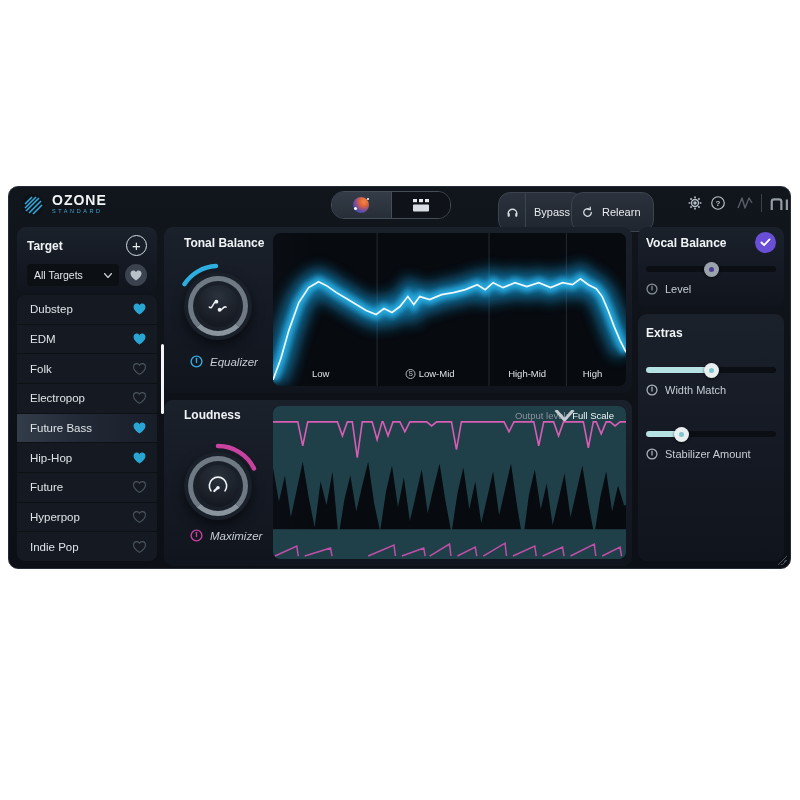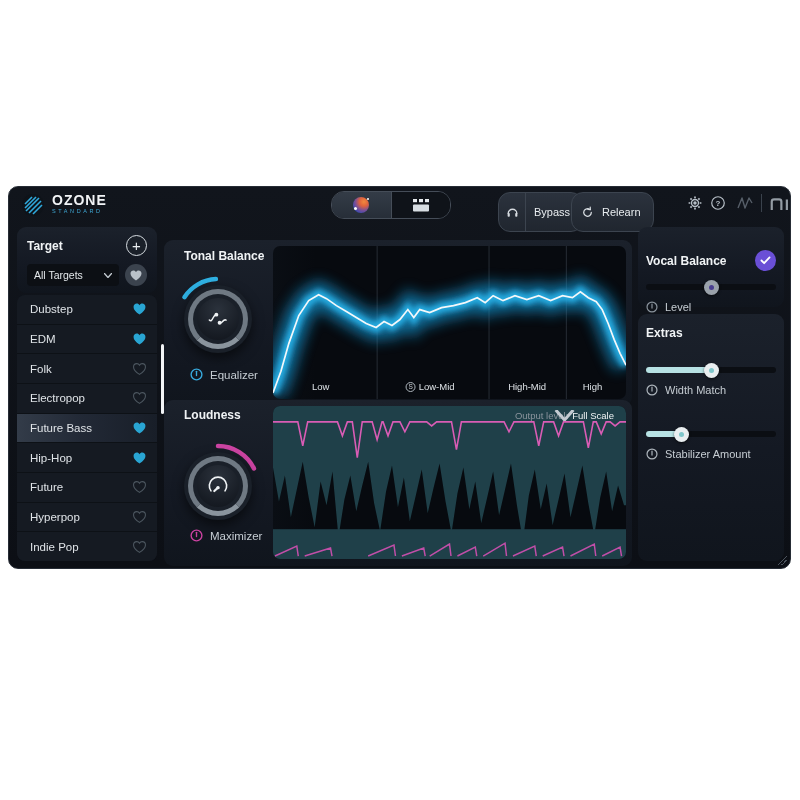--- a/index.html
+++ b/index.html
@@ -52,33 +52,33 @@
   .scrollbar{position:absolute;left:152px;top:157px;width:3px;height:70px;background:#f2f4f6;border-radius:2px;}
   
   .knobwrap{position:absolute;width:92px;height:92px;}
   .knob{position:absolute;left:12px;top:12px;width:68px;height:68px;border-radius:50%;
     background:#1a2029;box-shadow:0 5px 12px rgba(0,0,0,.55);}
   .knob-ring{position:absolute;inset:4px;border-radius:50%;border:5px solid #6f7983;
     border-bottom-color:#8a949d;box-sizing:border-box;}
   .knob-face{position:absolute;inset:13px;border-radius:50%;
     background:radial-gradient(circle at 50% 28%,#2b323c 0%,#171c24 70%,#10141b 100%);
     display:flex;align-items:center;justify-content:center;}
-  .knob-label{position:absolute;display:flex;align-items:flex-end;gap:7px;color:#c6cdd3;font-size:11.5px;}
+  .knob-label{position:absolute;display:flex;align-items:flex-end;gap:7px;color:#c6cdd3;font-size:11.5px;font-style:italic;}
   
   .slider{position:relative;height:14px;}
   .slider .track{position:absolute;left:0;right:0;top:4px;height:6px;border-radius:3px;background:#0b0e13;}
   .slider .fill{position:absolute;left:0;top:4px;height:6px;border-radius:3px;background:#b7e2e4;}
   .slider .handle{position:absolute;top:0;width:15px;height:15px;border-radius:50%;background:#e9eef0;
     box-shadow:0 1px 3px rgba(0,0,0,.6);display:flex;align-items:center;justify-content:center;}
   .slider .handle i{width:5px;height:5px;border-radius:50%;background:#7fc6ca;}
   .slider.vocal .handle{background:#9aa2ab;}
   .slider.vocal .handle i{background:#4a3f90;}
   .ctl-label{display:flex;align-items:center;gap:7px;color:#c6cdd3;font-size:11px;margin-top:7px;}
   
-  #vocal-panel{left:629px;top:40px;width:146px;height:80px;padding:23px 8px;}
+  #vocal-panel{left:629px;top:40px;width:146px;height:80px;padding:5px 8px;}
   #extras-panel{left:629px;top:127px;width:146px;height:247px;padding:9px 8px;}
   .v-head{display:flex;align-items:center;justify-content:space-between;}
   .check-btn{width:21px;height:21px;border-radius:50%;background:#6a4fd6;display:flex;align-items:center;justify-content:center;}
   
   .outlevel{position:absolute;top:4px;right:12px;display:flex;align-items:center;gap:4px;font-size:9.5px;}
   .outlevel .lab{color:#8a939c;}
   .outlevel .val{color:#f0f3f5;font-weight:normal;}
   .bandlabel{position:absolute;bottom:7px;transform:translateX(-50%);color:#dde2e6;font-size:9.5px;
     display:flex;align-items:center;gap:3px;}
   .s-badge{width:10px;height:10px;border-radius:50%;border:1px solid #aeb6bd;color:#cdd3d8;font-size:6.5px;
@@ -254,21 +254,21 @@
       </div>
       <div class="g-row">
         <span>Indie Pop</span>
         <svg width="13" height="12" viewBox="0 0 24 22">
           <path d="M12 21 C5 16.5 1 12 1 7.2 C1 3.6 3.8 1 7 1 C9 1 11 2.2 12 4 C13 2.2 15 1 17 1 C20.2 1 23 3.6 23 7.2 C23 12 19 16.5 12 21 Z" fill="none" stroke="#4c565f" stroke-width="2"></path>
         </svg>
       </div>
     </div>
   <div class="scrollbar"></div>
 
-  <div class="panel" style="left:155px;top:53px;width:468px;height:166px;">
+  <div class="panel" style="left:155px;top:40px;width:468px;height:166px;">
     <span class="panel-title abs" style="left:20px;top:9px;">Tonal Balance</span>
     <div class="knobwrap" style="left:8px;top:33px;">
       <svg class="abs" width="92" height="92" id="tonal-arc">
           <path d="M12.453177282183034,24.21443859939892 A40,40 0 0 1 43.90656175028226,6.054818609817048" fill="none" stroke="#2fb1e3" stroke-width="4.5" stroke-linecap="round"></path>
         </svg>
       <div class="knob">
           <div class="knob-ring"></div>
         <div class="knob-face">
           <svg width="26" height="26" viewBox="0 0 24 24" fill="none">
             <path d="M4,13 C7,16 7.5,7 10.5,8.5" stroke="#f0f3f5" stroke-width="1.4" stroke-linecap="round"></path>

